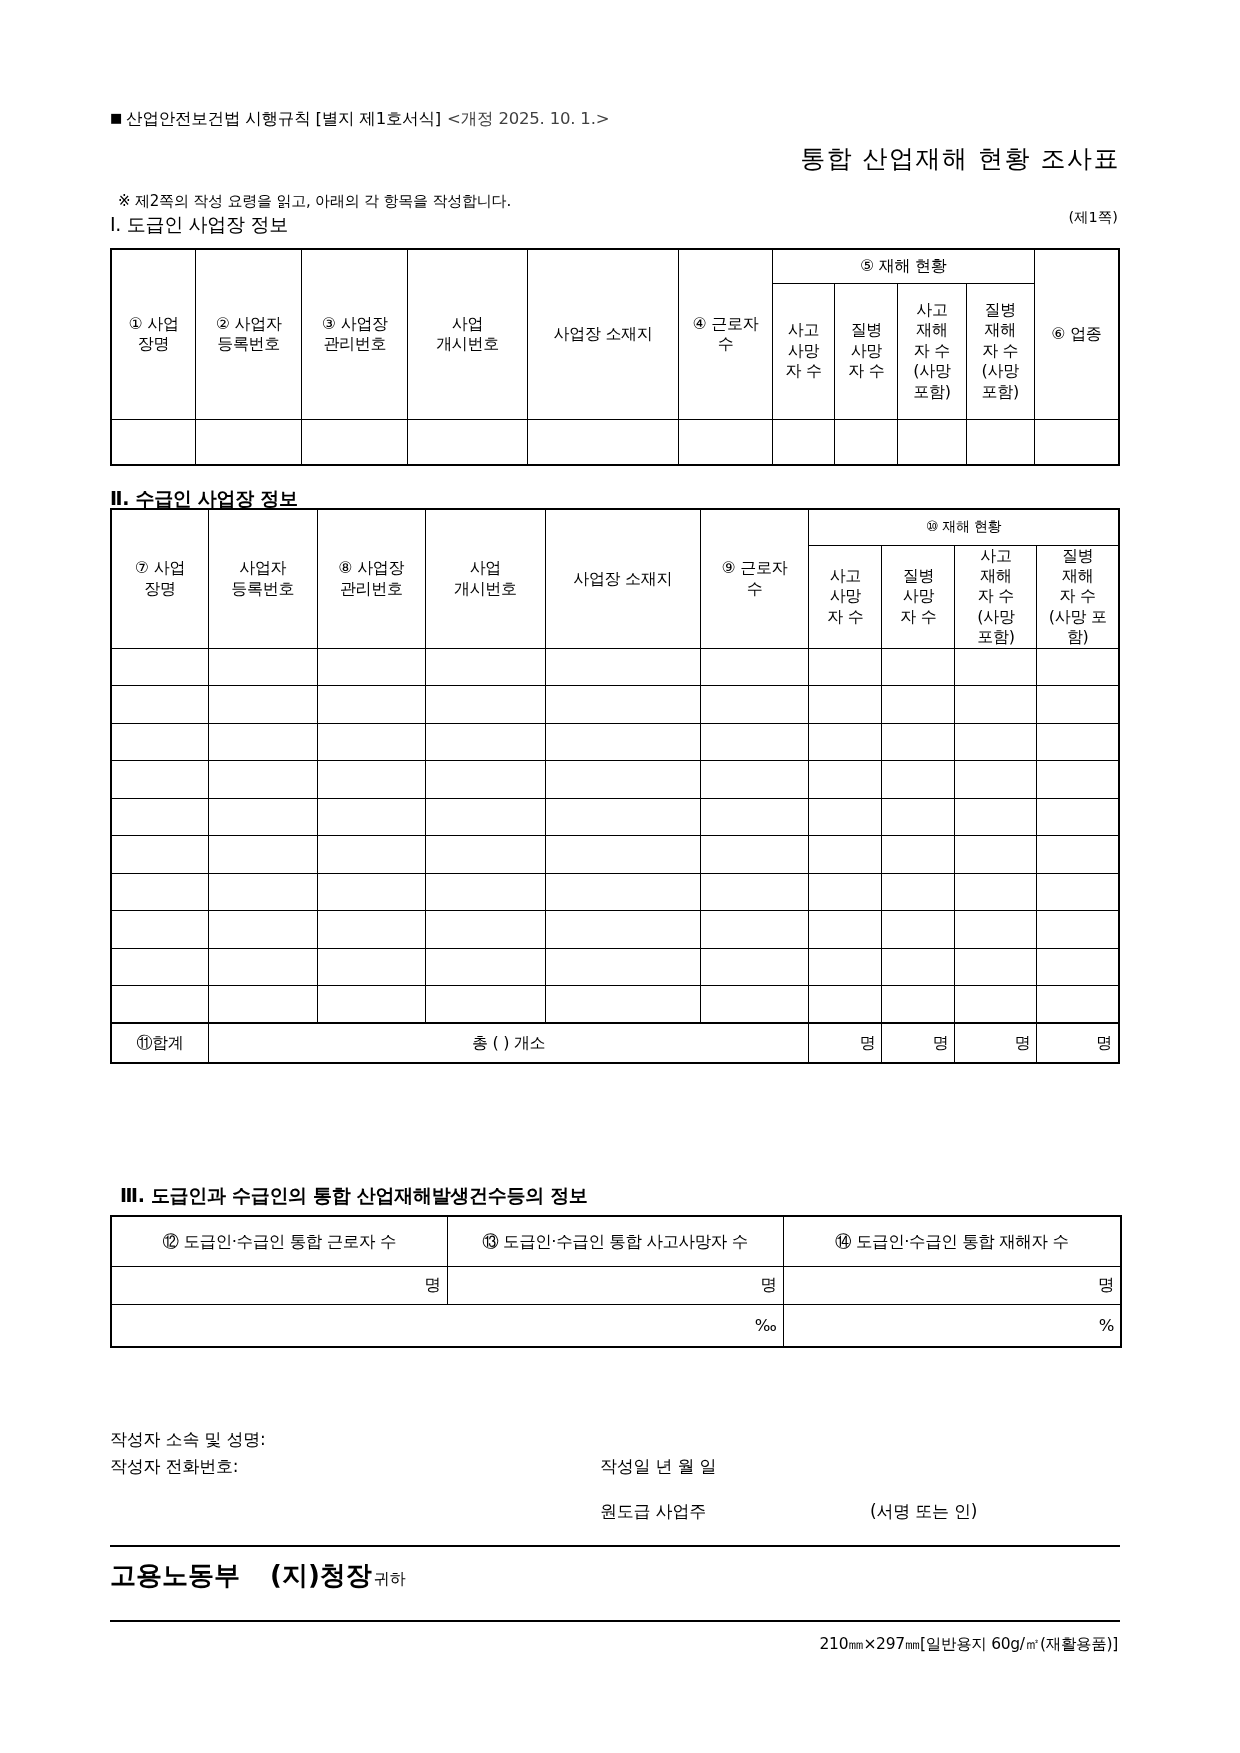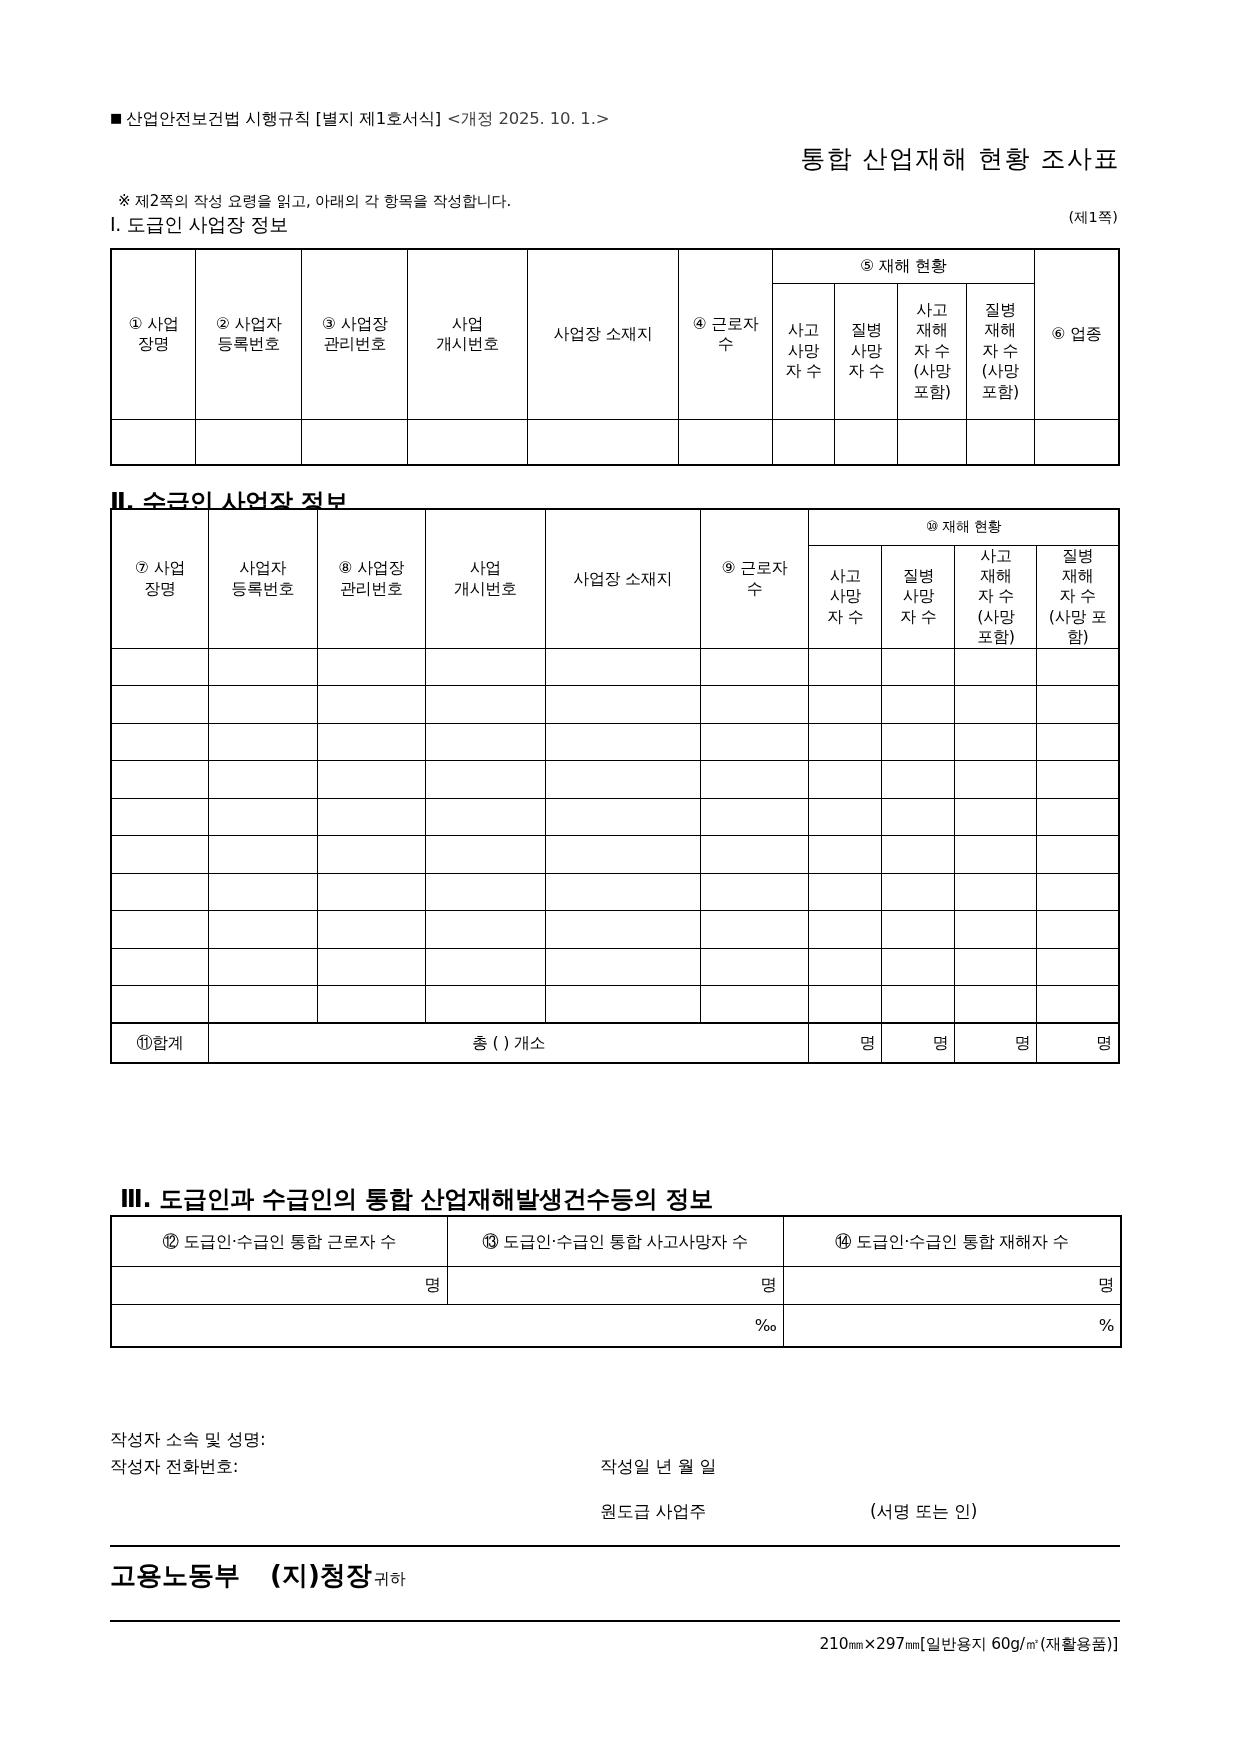--- a/index.html
+++ b/index.html
@@ -57,21 +57,21 @@
   }
   .page-no {
     position: absolute;
     right: 2px;
     top: 208px;
     font-size: 14.5px;
   }
 
   .sec-title {
     position: absolute;
-    font-size: 24px;
+    font-size: 19px;
     font-weight: bold;
     letter-spacing: -0.3px;
     white-space: nowrap;
   }
   .sec-title.s1 { left: 0px;  top: 212px; font-weight: normal; font-size: 19px; }
   .sec-title.s2 { left: 0px;  top: 486px; }
   .sec-title.s3 { left: 10px; top: 1183px; }
 
   
   table.grid {

